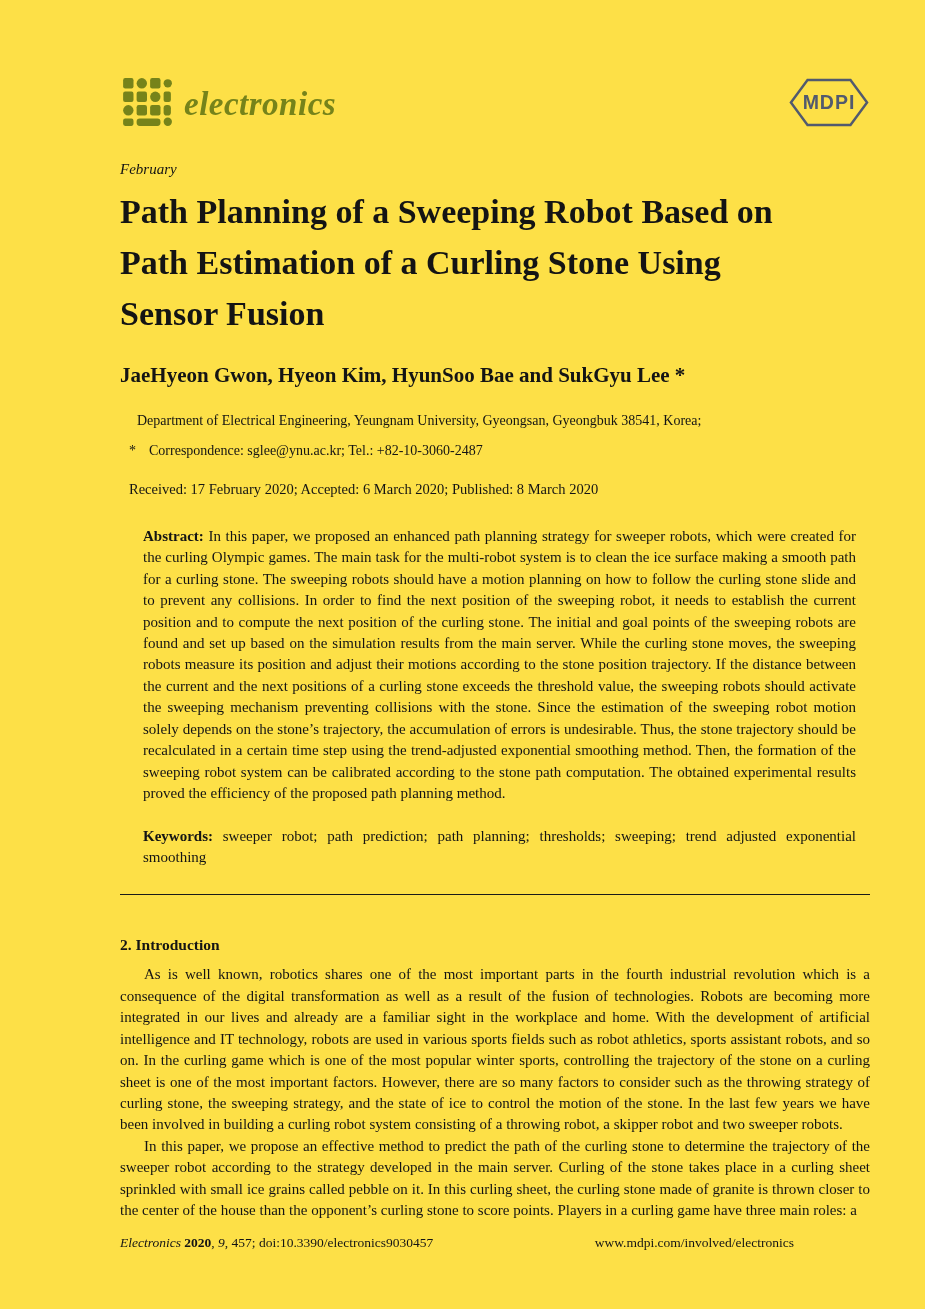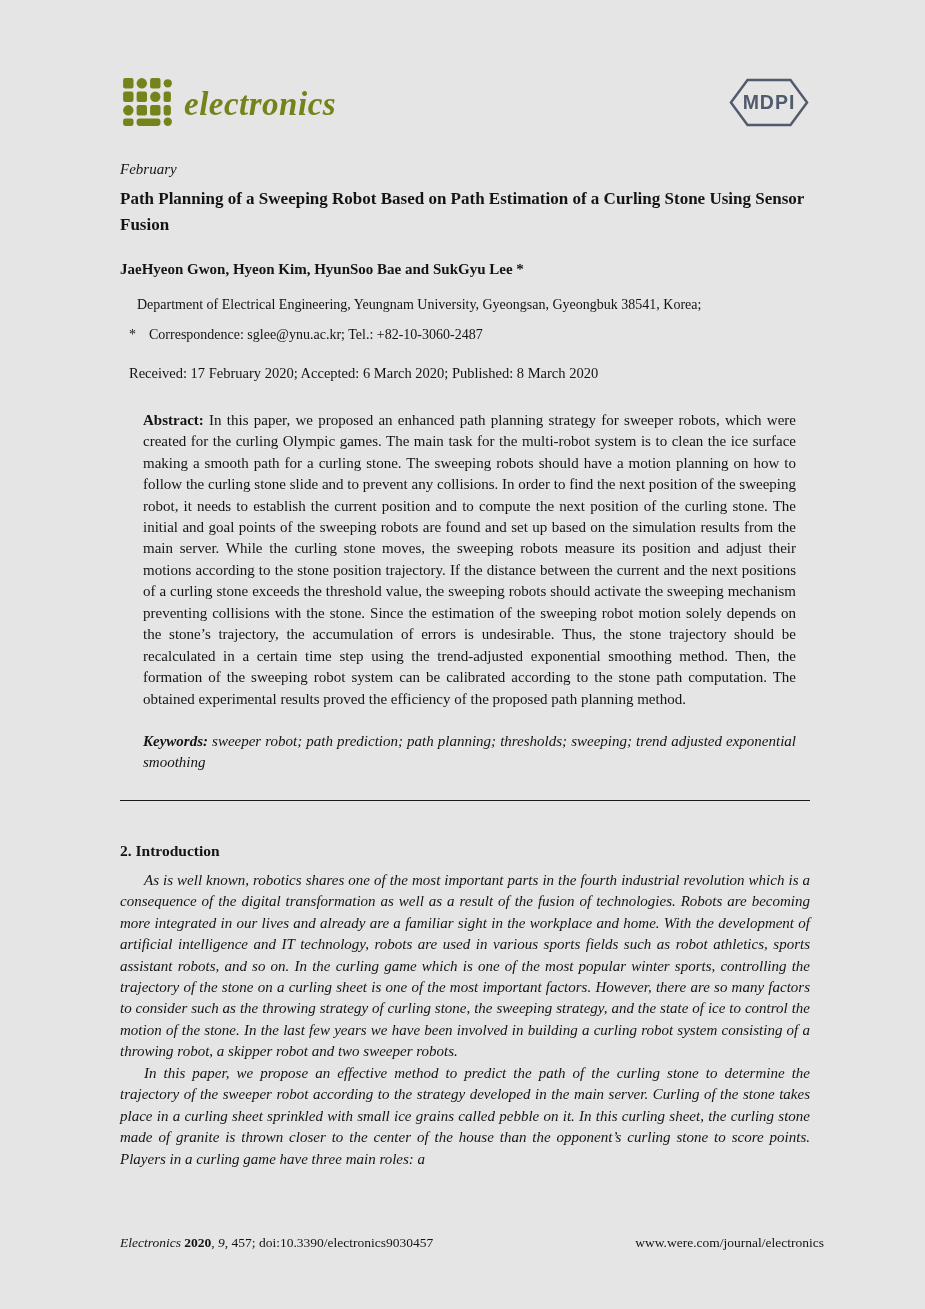--- a/index.html
+++ b/index.html
@@ -6,22 +6,22 @@
     margin: 0;
     padding: 0;
     background: #ffffff;
   }
   .page {
     position: relative;
     width: 925px;
     height: 1309px;
     box-sizing: border-box;
     margin: 0 auto;
-    padding: 75px 115px 0 120px;
-    background: #e5e5e5;
+    padding: 75px 55px 0 120px;
+    background: #fde047;
     font-family: "Liberation Serif", serif;
     color: #141414;
     overflow: hidden;
   }
 
   
   .masthead {
     display: flex;
     justify-content: space-between;
     align-items: flex-start;
@@ -44,30 +44,30 @@
     margin-top: 2px;
   }
 
   
   .article-type {
     font-style: italic;
     font-size: 15px;
     margin: 0 0 8px 0;
   }
   .article-title {
-    font-size: 17px;
+    font-size: 34px;
     font-weight: 700;
     line-height: 1.5;
     margin: 0 0 24px 0;
     max-width: 690px;
   }
   .authors {
-    font-size: 15px;
-    font-weight: 700;
-    margin: 0 0 16px 0;
+    font-size: 21px;
+    font-weight: 700;
+    margin: 0 0 22px 0;
   }
 
   
   .meta-block {
     padding-left: 9px;
     font-size: 14px;
     line-height: 1.55;
   }
   .meta-line { margin: 8px; }
   .correspondence {
@@ -88,21 +88,20 @@
     margin-top: 25px;
   }
   .abstract-block p {
     margin: 14px;
     font-size: 15px;
     line-height: 1.43;
     text-align: justify;
   }
   .keywords {
     margin-top: 21px !important;
-    font-style: italic;
   }
   .bold-label { font-weight: 700; }
 
   
   .rule {
     border: none;
     border-top: 1.2px solid #1a1a1a;
     margin: 26px 0 0 0;
   }
 
@@ -111,28 +110,27 @@
     font-size: 15.5px;
     font-weight: 700;
     margin: 41px 0 10px 0;
   }
   .body-para {
     margin: 0;
     font-size: 15px;
     line-height: 1.43;
     text-align: justify;
     text-indent: 24px;
-    font-style: italic;
   }
 
   
   .page-footer {
     position: absolute;
     left: 120px;
-    right: 101px;
+    right: 131px;
     bottom: 58px;
     display: flex;
     justify-content: space-between;
     font-size: 13.5px;
   }
   .it { font-style: italic; }
   .b { font-weight: 700; }
 </style>
 </head>
 <body>
@@ -195,16 +193,16 @@
 
   <hr class="rule">
 
   <h2 class="section-heading">2. Introduction</h2>
 
   <p class="body-para">As is well known, robotics shares one of the most important parts in the fourth industrial revolution which is a consequence of the digital transformation as well as a result of the fusion of technologies. Robots are becoming more integrated in our lives and already are a familiar sight in the workplace and home. With the development of artificial intelligence and IT technology, robots are used in various sports fields such as robot athletics, sports assistant robots, and so on. In the curling game which is one of the most popular winter sports, controlling the trajectory of the stone on a curling sheet is one of the most important factors. However, there are so many factors to consider such as the throwing strategy of curling stone, the sweeping strategy, and the state of ice to control the motion of the stone. In the last few years we have been involved in building a curling robot system consisting of a throwing robot, a skipper robot and two sweeper robots.</p>
   <p class="body-para">In this paper, we propose an effective method to predict the path of the curling stone to determine the trajectory of the sweeper robot according to the strategy developed in the main server. Curling of the stone takes place in a curling sheet sprinkled with small ice grains called pebble on it. In this curling sheet, the curling stone made of granite is thrown closer to the center of the house than the opponent’s curling stone to score points. Players in a curling game have three main roles: a</p>
 
   <div class="page-footer">
     <span><span class="it">Electronics</span> <span class="b">2020</span><span>, </span><span class="it">9</span><span>, 457; doi:10.3390/electronics9030457</span></span>
-    <span>www.were.com/journal/electronics</span>
+    <span>www.mdpi.com/involved/electronics</span>
   </div>
 
 </div>
 
 </body></html>

